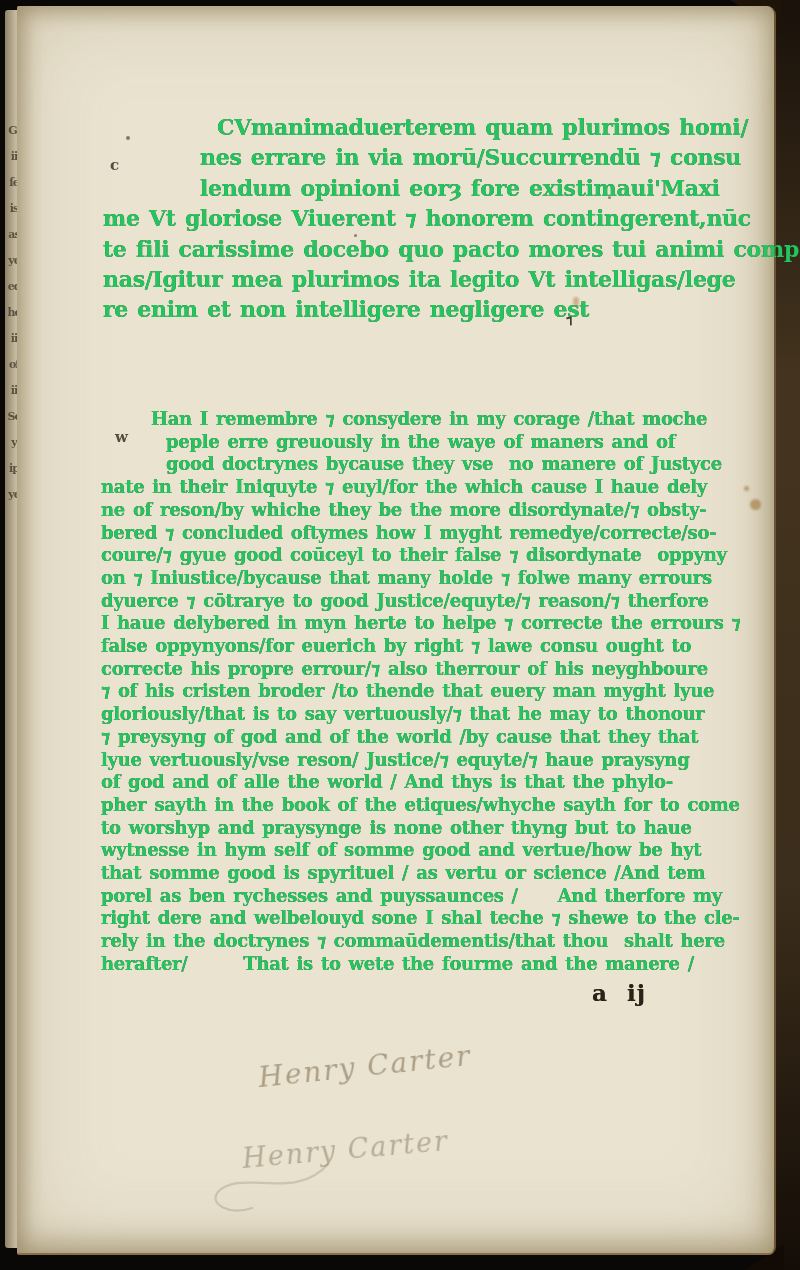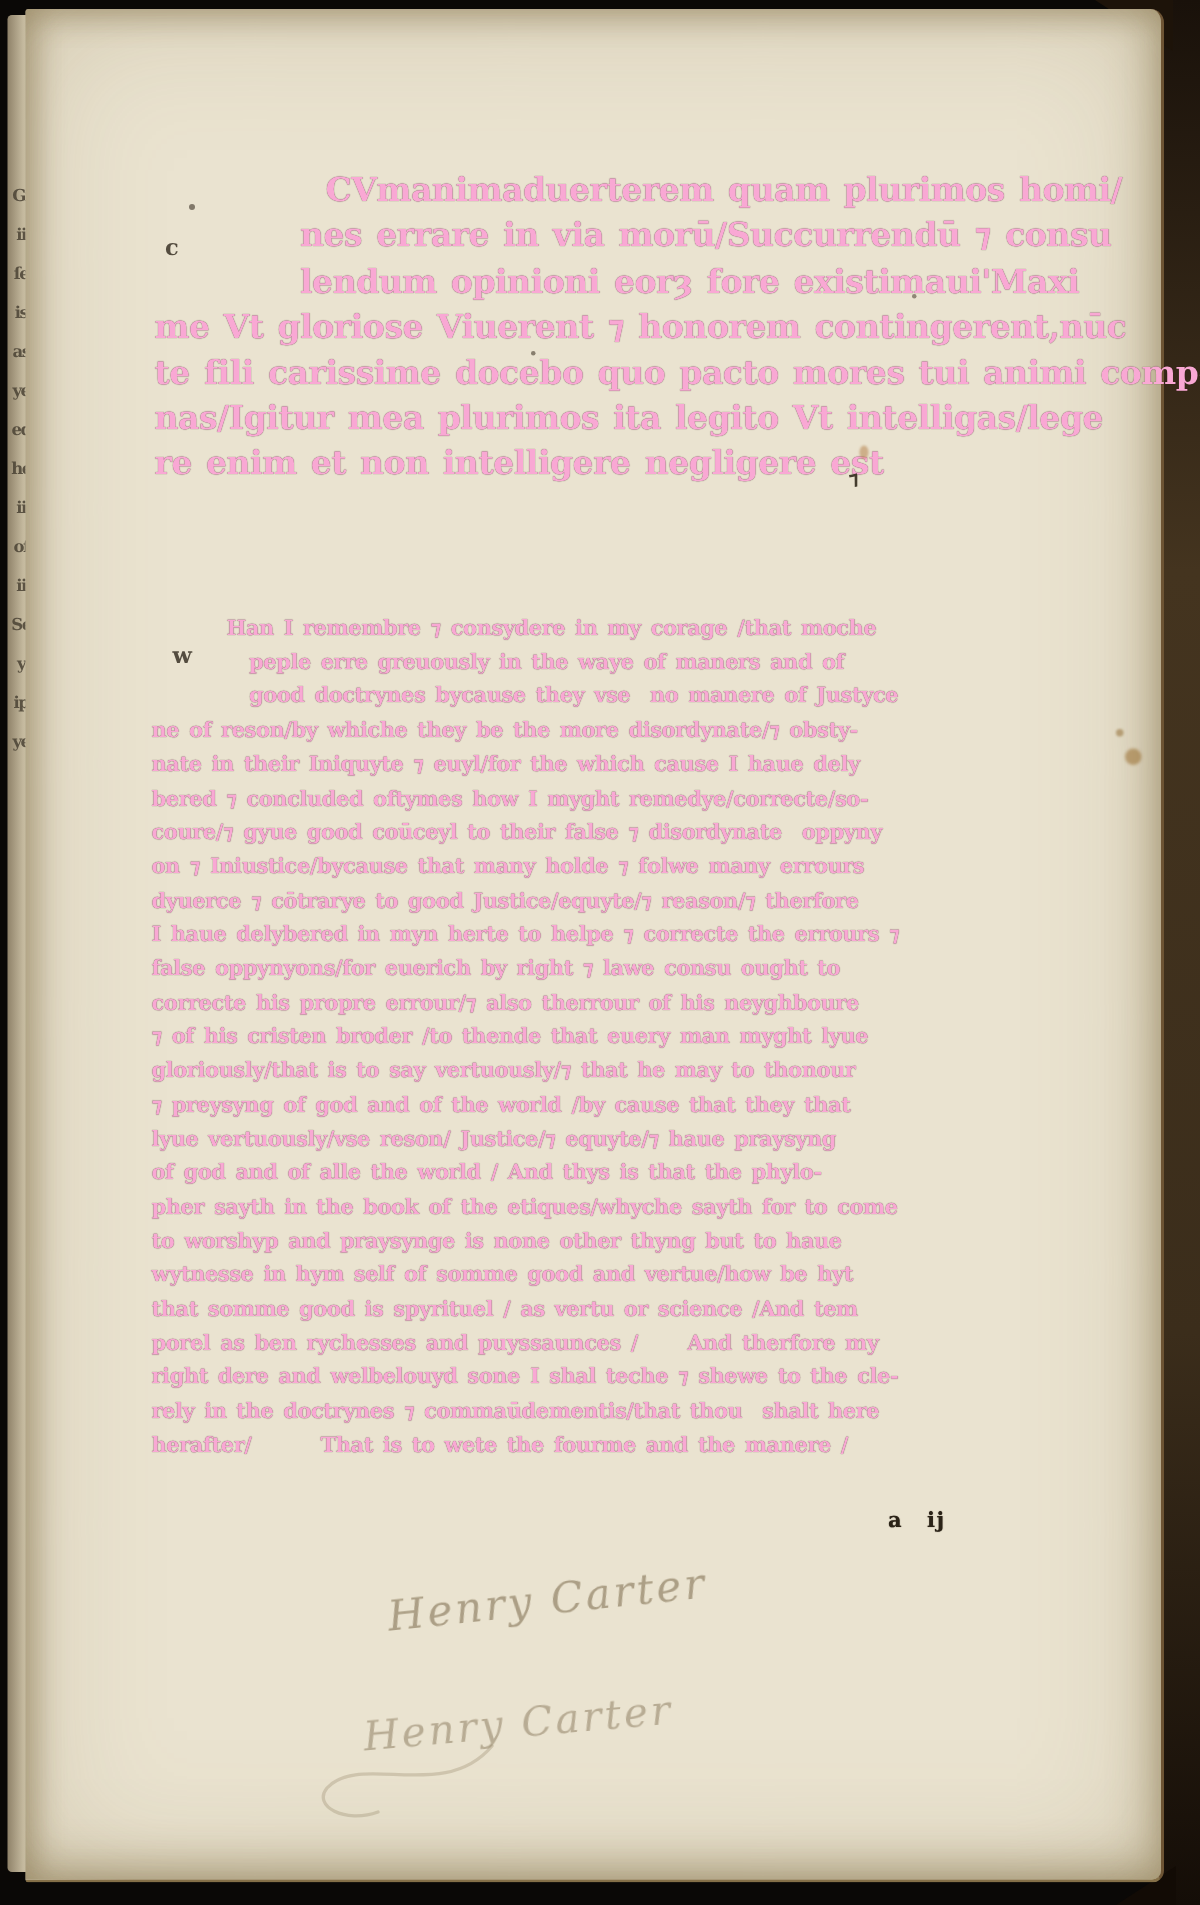--- a/index.html
+++ b/index.html
@@ -44,43 +44,43 @@
     border-bottom:2px solid #857048;
     box-shadow:
       inset 0 0 90px rgba(133,112,66,.26),
       inset -12px 0 26px rgba(125,104,60,.22),
       inset 0 -16px 24px rgba(120,100,60,.22),
       inset 10px 0 18px rgba(115,96,56,.25),
       inset 0 10px 16px rgba(120,100,60,.18);
   }
   
   .print{
-    position:absolute;color:#f9a8d4;font-weight:bold;
+    position:absolute;color:#22c55e;font-weight:bold;
     text-shadow:0 0 .6px rgba(41,31,20,.85);
     letter-spacing:-.3px;word-spacing:2px;
   }
   .latin-block{left:103px;top:112px;width:560px;font-size:22px;line-height:30.4px;}
-  .english-block{left:101px;top:408px;width:648px;font-size:14px;line-height:22.7px;}
+  .english-block{left:101px;top:408px;width:648px;font-size:18px;line-height:22.7px;}
   .line{white-space:pre;height:auto;}
   .lat-ind1{padding-left:114px;}
   .lat-ind2{padding-left:97px;}
   .eng-ind1{padding-left:50px;}
   .eng-ind2{padding-left:65px;}
   .guide-letter{
     position:absolute;color:#3a3226;font-weight:bold;font-size:15px;
     opacity:.85;
   }
   .guide-c{left:110px;top:156px;}
   .guide-w{left:115px;top:428px;}
   .printers-mark{
     position:absolute;left:566px;top:312px;font-size:13px;font-weight:bold;
     color:#332a1d;transform:rotate(-12deg);opacity:.9;
   }
   .signature-mark{
-    position:absolute;left:592px;top:1006px;font-size:14px;font-weight:bold;
+    position:absolute;left:592px;top:979px;font-size:23px;font-weight:bold;
     color:#2b2317;word-spacing:10px;letter-spacing:1px;
     text-shadow:0 0 .6px rgba(41,31,20,.85);
   }
   
   .inscription{
     position:absolute;font-style:italic;font-weight:normal;
     color:rgba(134,118,88,.62);filter:blur(.45px);
     letter-spacing:2px;
   }
   .inscription-1{left:258px;top:1050px;font-size:28px;transform:rotate(-6deg);}
@@ -140,22 +140,22 @@
     <div class="line">nas/Igitur mea plurimos ita legito Vt intelligas/lege</div>
     <div class="line">re enim et non intelligere negligere est</div>
   </div>
 
   <div class="printers-mark">⁊</div>
 
   <div class="print english-block">
     <div class="line eng-ind1">Han I remembre ⁊ consydere in my corage /that moche</div>
     <div class="line eng-ind2">peple erre greuously in the waye of maners and of</div>
     <div class="line eng-ind2">good doctrynes bycause they vse  no manere of Justyce</div>
+    <div class="line">nate in their Iniquyte ⁊ euyl/for the which cause I haue dely</div>
     <div class="line">ne of reson/by whiche they be the more disordynate/⁊ obsty-</div>
-    <div class="line">nate in their Iniquyte ⁊ euyl/for the which cause I haue dely</div>
     <div class="line">bered ⁊ concluded oftymes how I myght remedye/correcte/so-</div>
     <div class="line">coure/⁊ gyue good coūceyl to their false ⁊ disordynate  oppyny</div>
     <div class="line">on ⁊ Iniustice/bycause that many holde ⁊ folwe many errours</div>
     <div class="line">dyuerce ⁊ cōtrarye to good Justice/equyte/⁊ reason/⁊ therfore</div>
     <div class="line">I haue delybered in myn herte to helpe ⁊ correcte the errours ⁊</div>
     <div class="line">false oppynyons/for euerich by right ⁊ lawe consu ought to</div>
     <div class="line">correcte his propre errour/⁊ also therrour of his neyghboure</div>
     <div class="line">⁊ of his cristen broder /to thende that euery man myght lyue</div>
     <div class="line">gloriously/that is to say vertuously/⁊ that he may to thonour</div>
     <div class="line">⁊ preysyng of god and of the world /by cause that they that</div>

